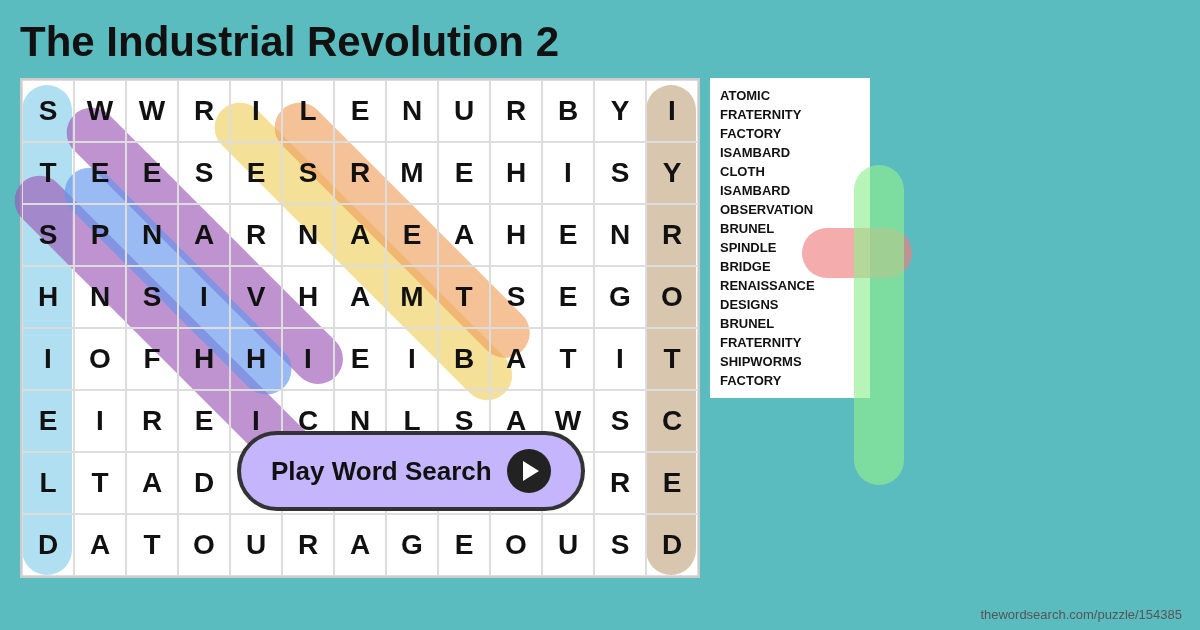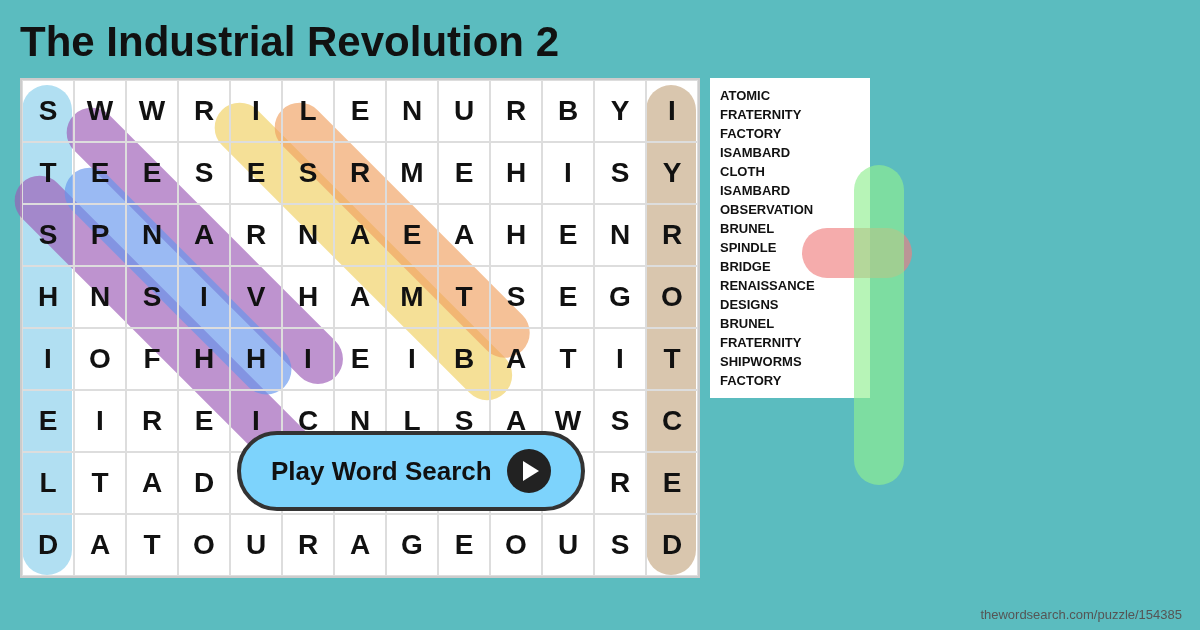--- a/index.html
+++ b/index.html
@@ -155,21 +155,21 @@
       border-radius: 25px;
       top: 5px;
       left: 624px;
     }
 
     
     #cta-button {
       position: absolute;
       bottom: 65px;
       left: 215px;
-      background: #7dd3fc;
+      background: #c4b5fd;
       border: 4px solid #333;
       border-radius: 50px;
       padding: 14px 30px;
       display: flex;
       align-items: center;
       gap: 15px;
       cursor: pointer;
       z-index: 10;
     }
 

